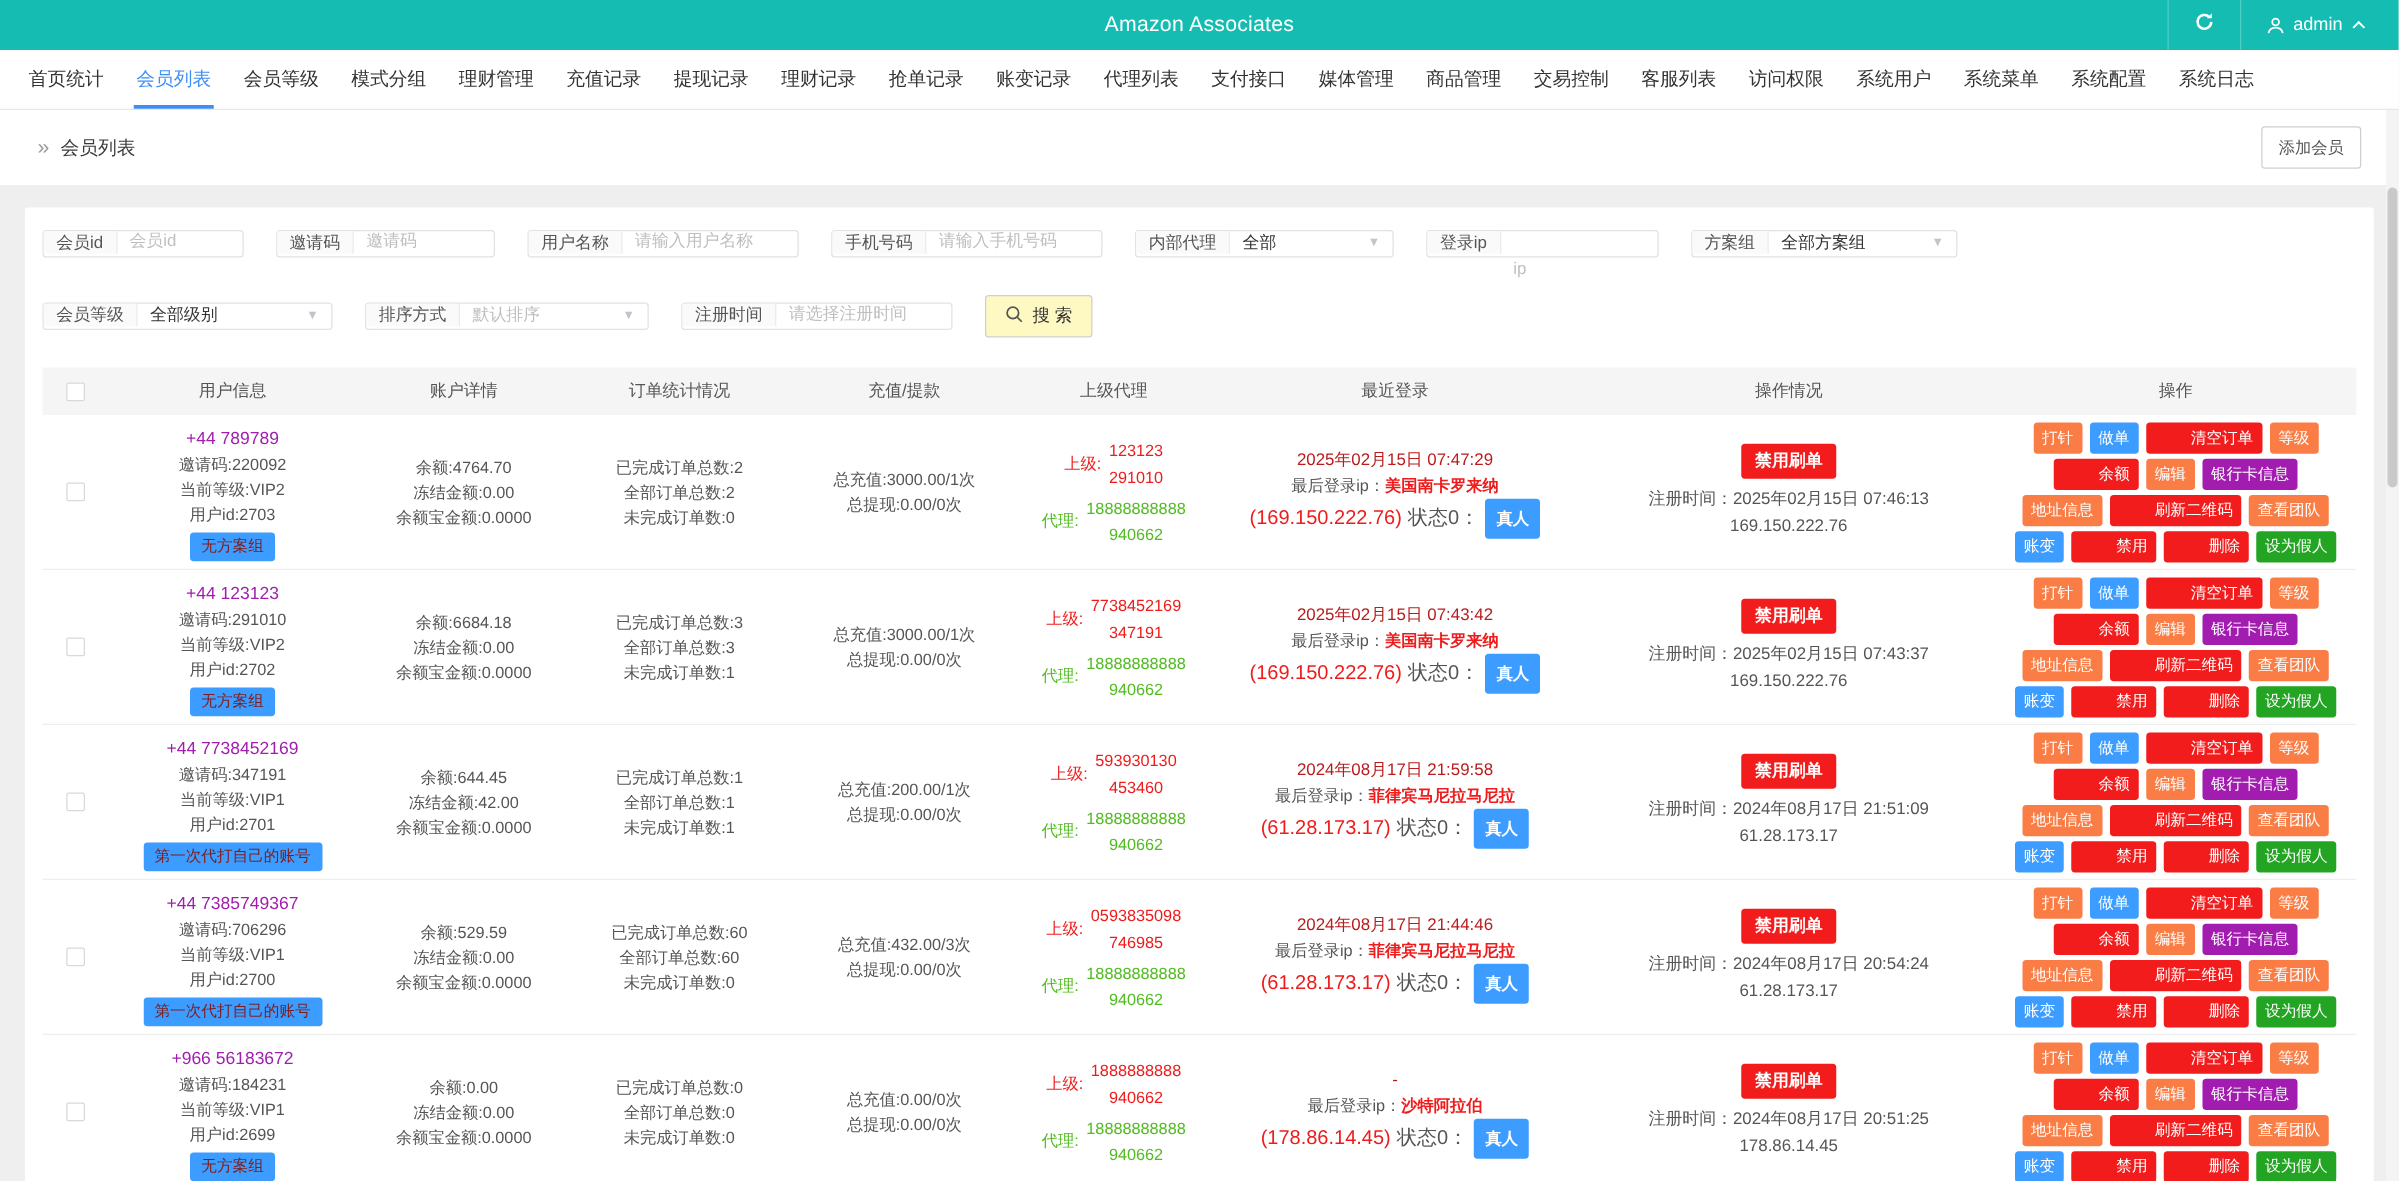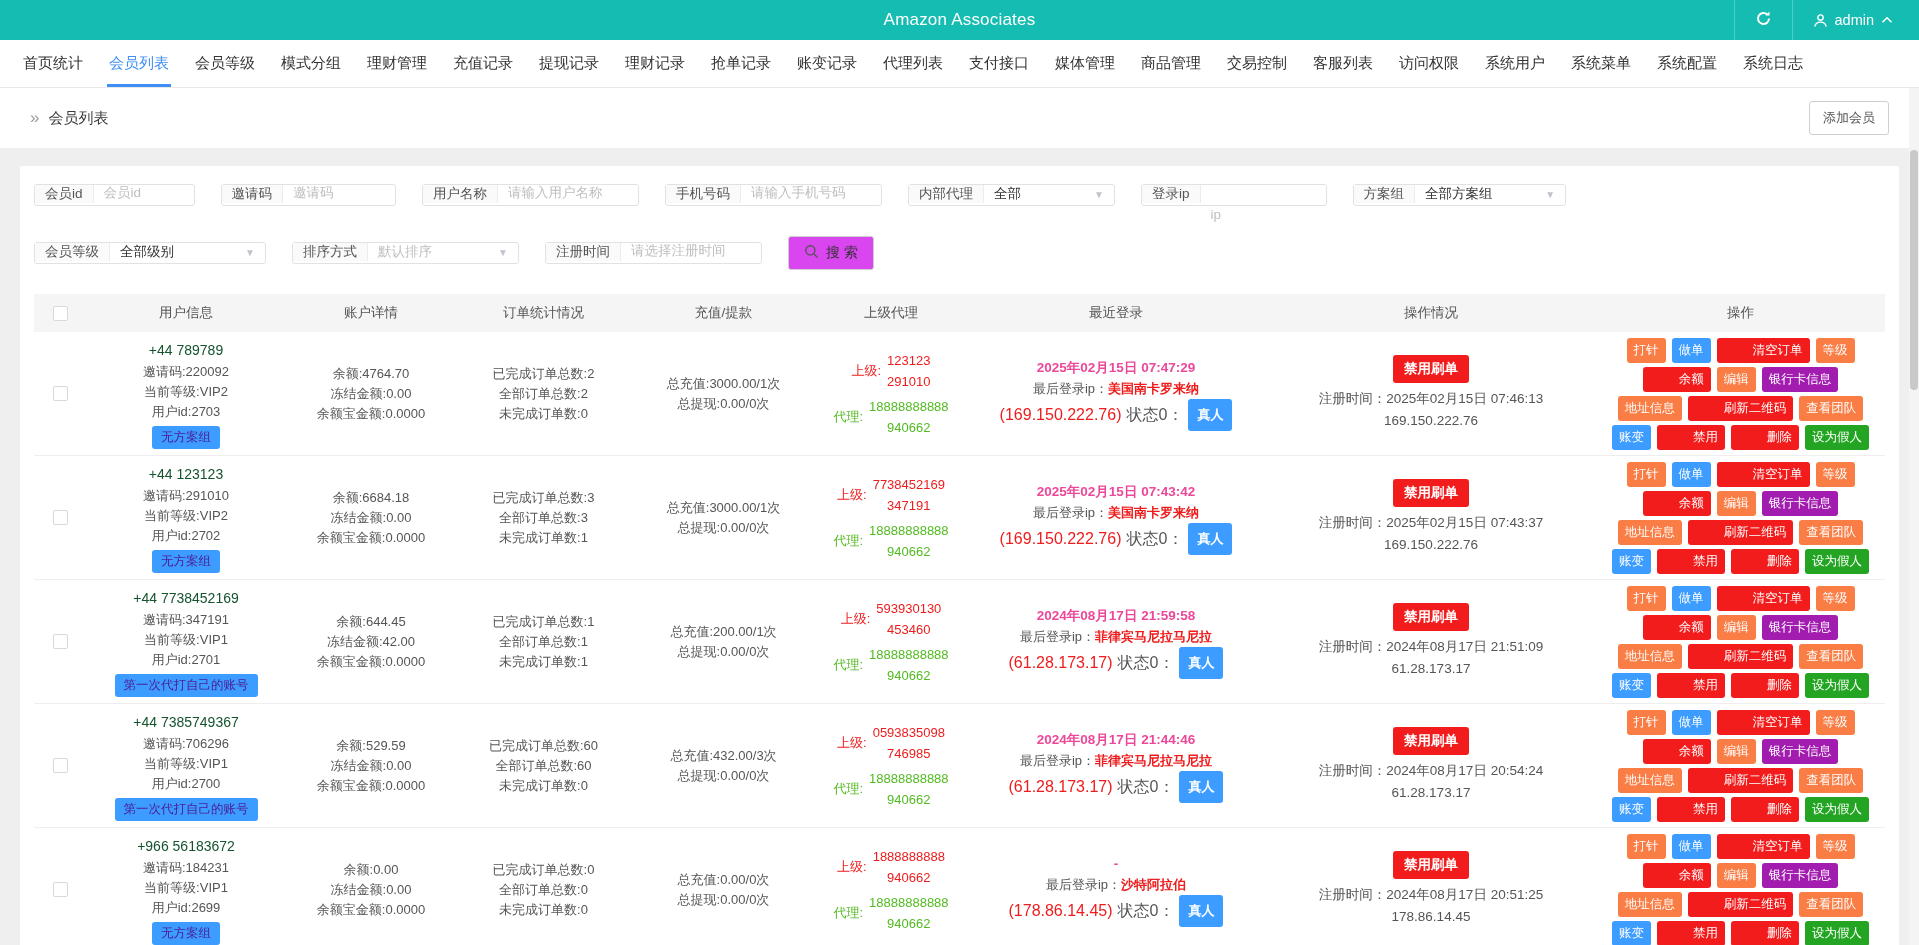--- a/index.html
+++ b/index.html
@@ -34,45 +34,45 @@
   
   .frow { display:flex; align-items:center; margin-bottom:30px; }
   .frow2 { margin-bottom:0; }
   .fgroup { display:flex; border:1px solid #e2e2e2; border-radius:3px; height:22px; align-items:flex-start; margin-right:26px; background:#fff; }
   .fg-label { background:#fafafa; border-right:1px solid #ececec; display:flex; align-items:center; padding:0 10px; font-size:13.5px; color:#555; white-space:nowrap; }
   .fg-input { border:none; outline:none; padding:0 10px; font-size:13.5px; color:#333; background:transparent; }
   .fg-input::placeholder { color:#bfbfbf; }
   .fg-select { display:flex; align-items:center; justify-content:space-between; padding:0 10px; font-size:13.5px; color:#333; cursor:pointer; }
   .fg-select.muted .sel-val { color:#bfbfbf; }
   .caret { color:#c0c4cc; font-size:10px; margin-left:10px; }
-  .search-btn { display:inline-flex; align-items:center; gap:7px; border:1px solid #cfcfcf; border-radius:3px; height:34px; padding:13px 15px; font-size:14px; color:#333; background:#d946ef; cursor:pointer; }
+  .search-btn { display:inline-flex; align-items:center; gap:7px; border:1px solid #cfcfcf; border-radius:3px; height:34px; padding:13px 15px; font-size:14px; color:#333; background:#fef9c3; cursor:pointer; }
   
   .thead { display:flex; background:#f5f5f5; height:38px; align-items:center; margin-top:24px; font-size:13.5px; color:#555; }
   .thead > div { display:flex; justify-content:center; align-items:center; }
   .trow { display:flex; border-bottom:1px solid #eeeeee; height:124px; align-items:center; }
   .col { display:flex; flex-direction:column; align-items:center; justify-content:center; text-align:center; }
   .c-check   { flex:0 0 52px; }
   .c-user    { flex:0 0 200px; }
   .c-account { flex:0 0 170px; }
   .c-orders  { flex:0 0 175px; }
   .c-recharge{ flex:0 0 185px; }
   .c-agent   { flex:0 0 150px; }
   .c-login   { flex:0 0 300px; }
   .c-ops     { flex:0 0 330px; }
   .c-actions { flex:1; }
   .cb { width:15px; height:15px; border:1px solid #d9d9d9; border-radius:2px; background:#fff; cursor:pointer; }
   .line { font-size:13px; color:#555; line-height:20px; }
-  .phone { color:#14532d; font-size:14px; line-height:22px; margin-bottom:1px; }
-  .plan-badge { display:inline-block; background:#3c9cff; color:#4c1d95; font-size:12.5px; padding:3px 9px; border-radius:3px; margin-top:4px; cursor:pointer; }
+  .phone { color:#a21caf; font-size:14px; line-height:22px; margin-bottom:1px; }
+  .plan-badge { display:inline-block; background:#3c9cff; color:#7f1d1d; font-size:12.5px; padding:3px 9px; border-radius:3px; margin-top:4px; cursor:pointer; }
   .red { color:#ee1c1c; }
   .green { color:#52bb21; }
   .agent-grp { display:flex; align-items:center; gap:6px; margin:2px 0; }
   .agent-grp .nums div { font-size:13px; line-height:21px; }
   .agent-lbl { font-size:13px; }
-  .login-time { color:#ec4899; font-size:13.5px; line-height:22px;font-weight:bold; }
+  .login-time { color:#b91c1c; font-size:13.5px; line-height:22px; }
   .loc { color:#ee1c1c; font-weight:bold; }
   .status-line { display:flex; align-items:center; gap:5px; line-height:26px; }
   .real-badge { background:#3c9cff; color:#fff; padding:3px 9px; border-radius:3px; font-weight:bold; font-size:13px; cursor:pointer; }
   .ban-badge { background:#f21c1c; color:#fff; padding:5px 11px; border-radius:3px; font-weight:bold; font-size:13.5px; margin-bottom:5px; cursor:pointer; }
   .ops-line { font-size:13.5px; color:#555; line-height:22px; }
   .act-line { display:flex; justify-content:center; }
   .abtn { color:#fff; font-size:12.5px; padding:4px 7px; border-radius:3px; margin:2px 3px; cursor:pointer; display:inline-block; white-space:nowrap; }
   .abtn.orange { background:#f97d45; }
   .abtn.blue   { background:#3c9cff; }
   .abtn.red    { background:#f21c1c;padding-left:36px; }

